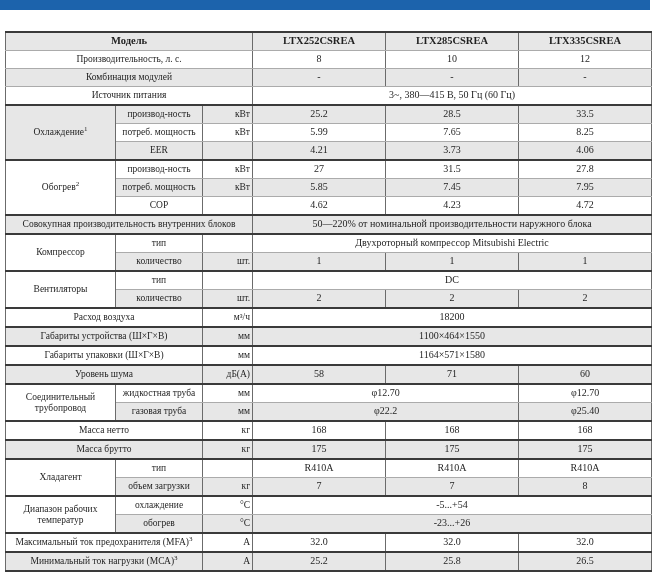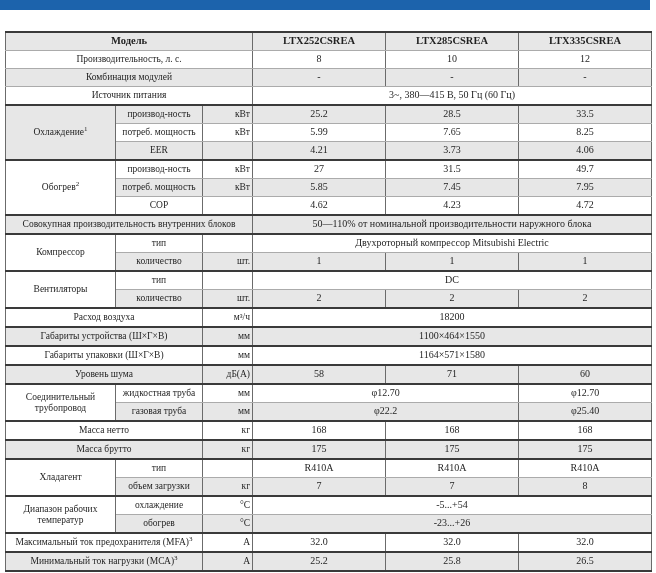--- a/index.html
+++ b/index.html
@@ -92,39 +92,39 @@
           <td class="v cg tb">4.21</td>
           <td class="v cg tb">3.73</td>
           <td class="v cg tb">4.06</td>
         </tr>
         <tr>
           <td rowspan="3" class="l cw tb">Обогрев<sup>2</sup></td>
           <td class="s cw">производ-ность</td>
           <td class="u cw">кВт</td>
           <td class="v cw">27</td>
           <td class="v cw">31.5</td>
-          <td class="v cw">49.7</td>
+          <td class="v cw">27.8</td>
         </tr>
         <tr>
           <td class="s cg">потреб. мощность</td>
           <td class="u cg">кВт</td>
           <td class="v cg">5.85</td>
           <td class="v cg">7.45</td>
           <td class="v cg">7.95</td>
         </tr>
         <tr>
           <td class="s cw tb">COP</td>
           <td class="u cw tb"></td>
           <td class="v cw tb">4.62</td>
           <td class="v cw tb">4.23</td>
           <td class="v cw tb">4.72</td>
         </tr>
         <tr>
           <td colspan="3" class="l cg tb">Совокупная производительность внутренних блоков</td>
-          <td colspan="3" class="v cg tb">50—110% от номинальной производительности наружного блока</td>
+          <td colspan="3" class="v cg tb">50—220% от номинальной производительности наружного блока</td>
         </tr>
         <tr>
           <td rowspan="2" class="l cw tb">Компрессор</td>
           <td class="s cw">тип</td>
           <td class="u cw"></td>
           <td colspan="3" class="v cw">Двухроторный компрессор Mitsubishi Electric</td>
         </tr>
         <tr>
           <td class="s cg tb">количество</td>
           <td class="u cg tb">шт.</td>

